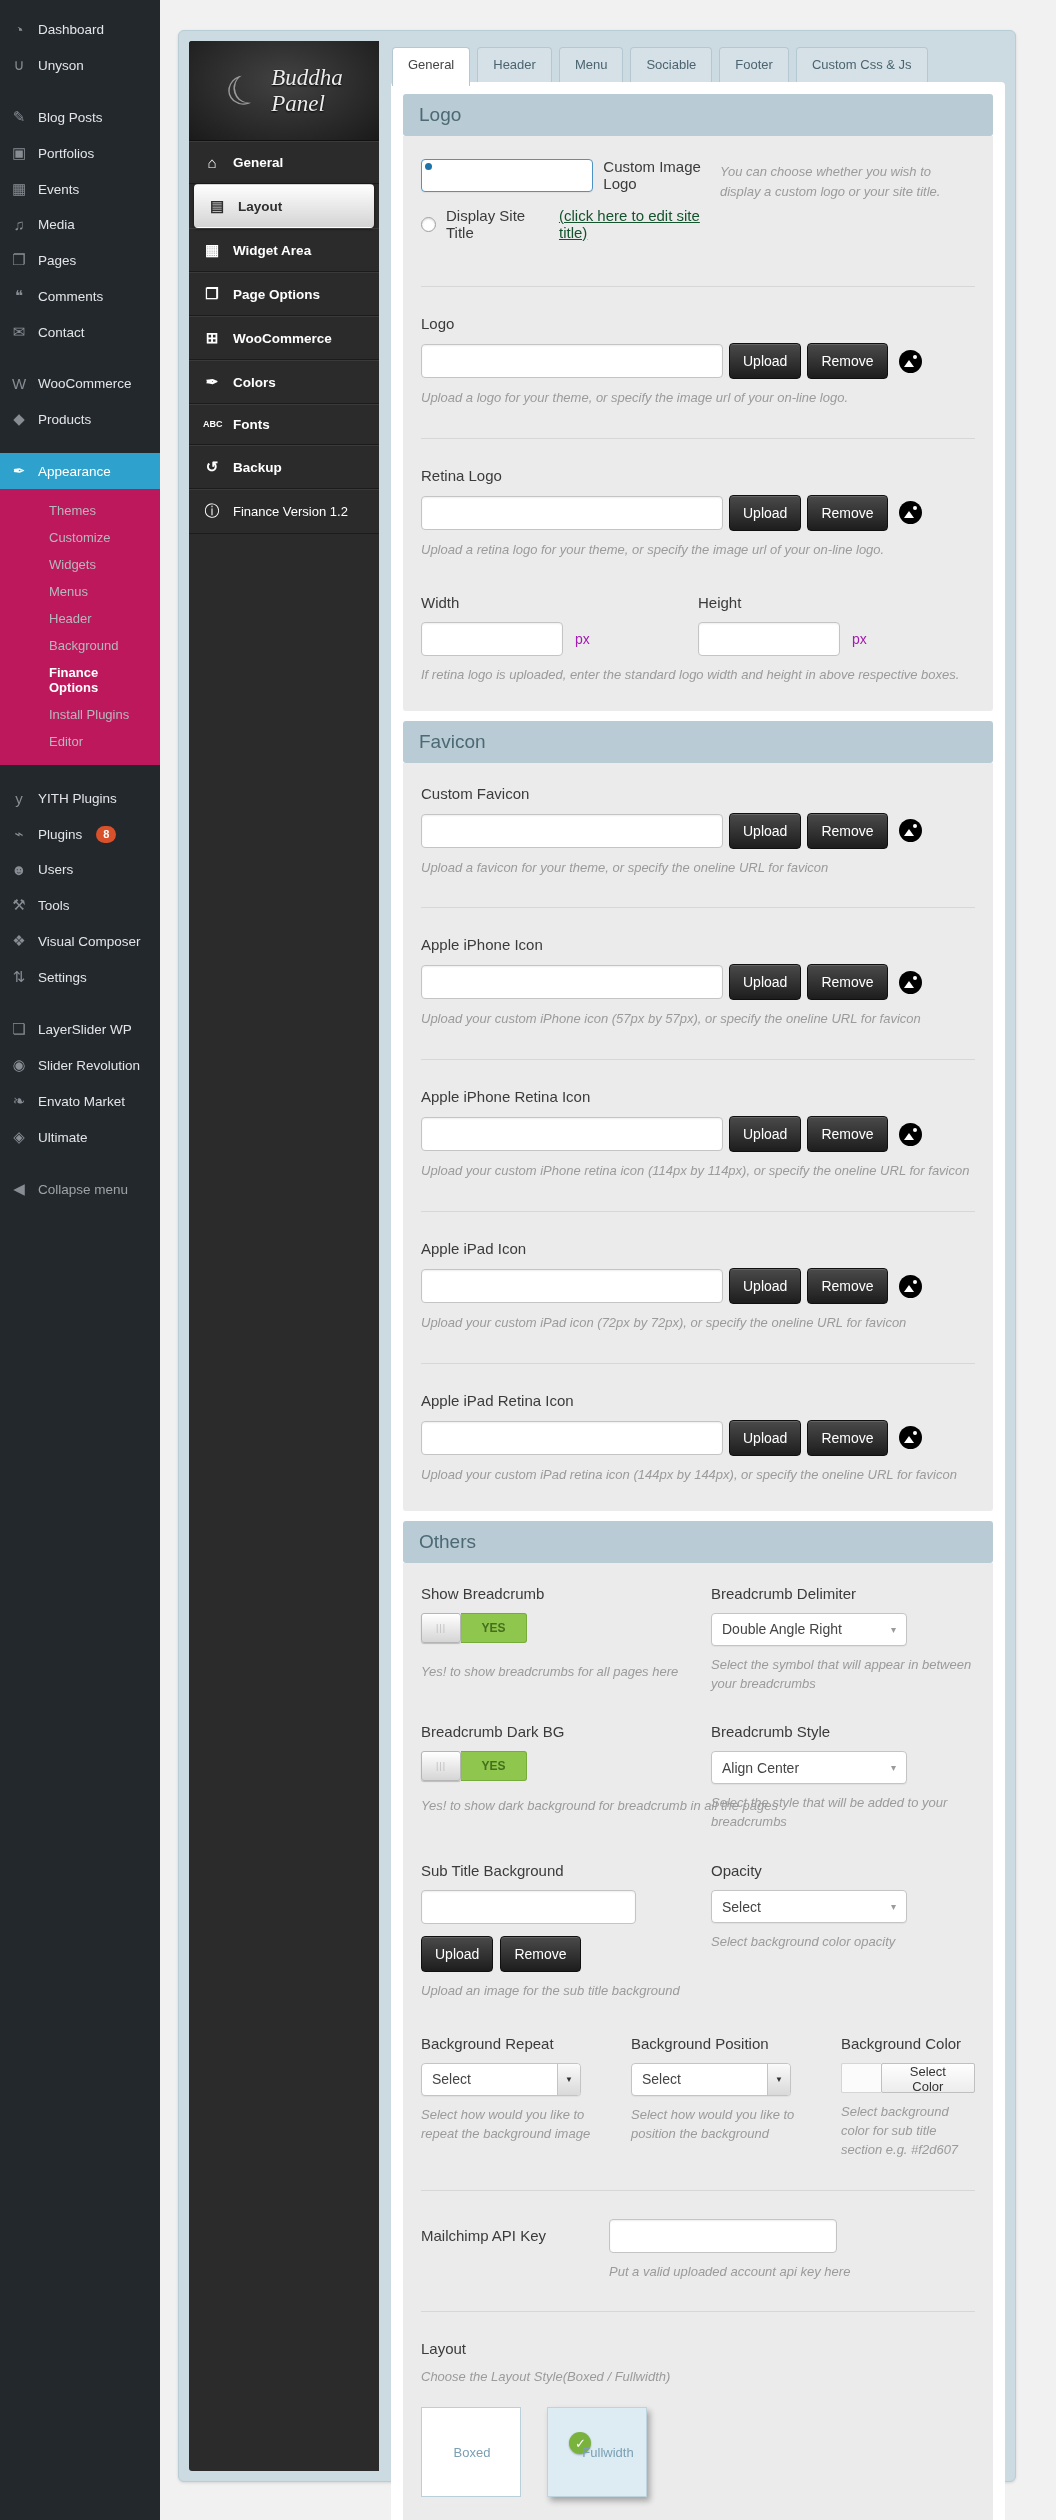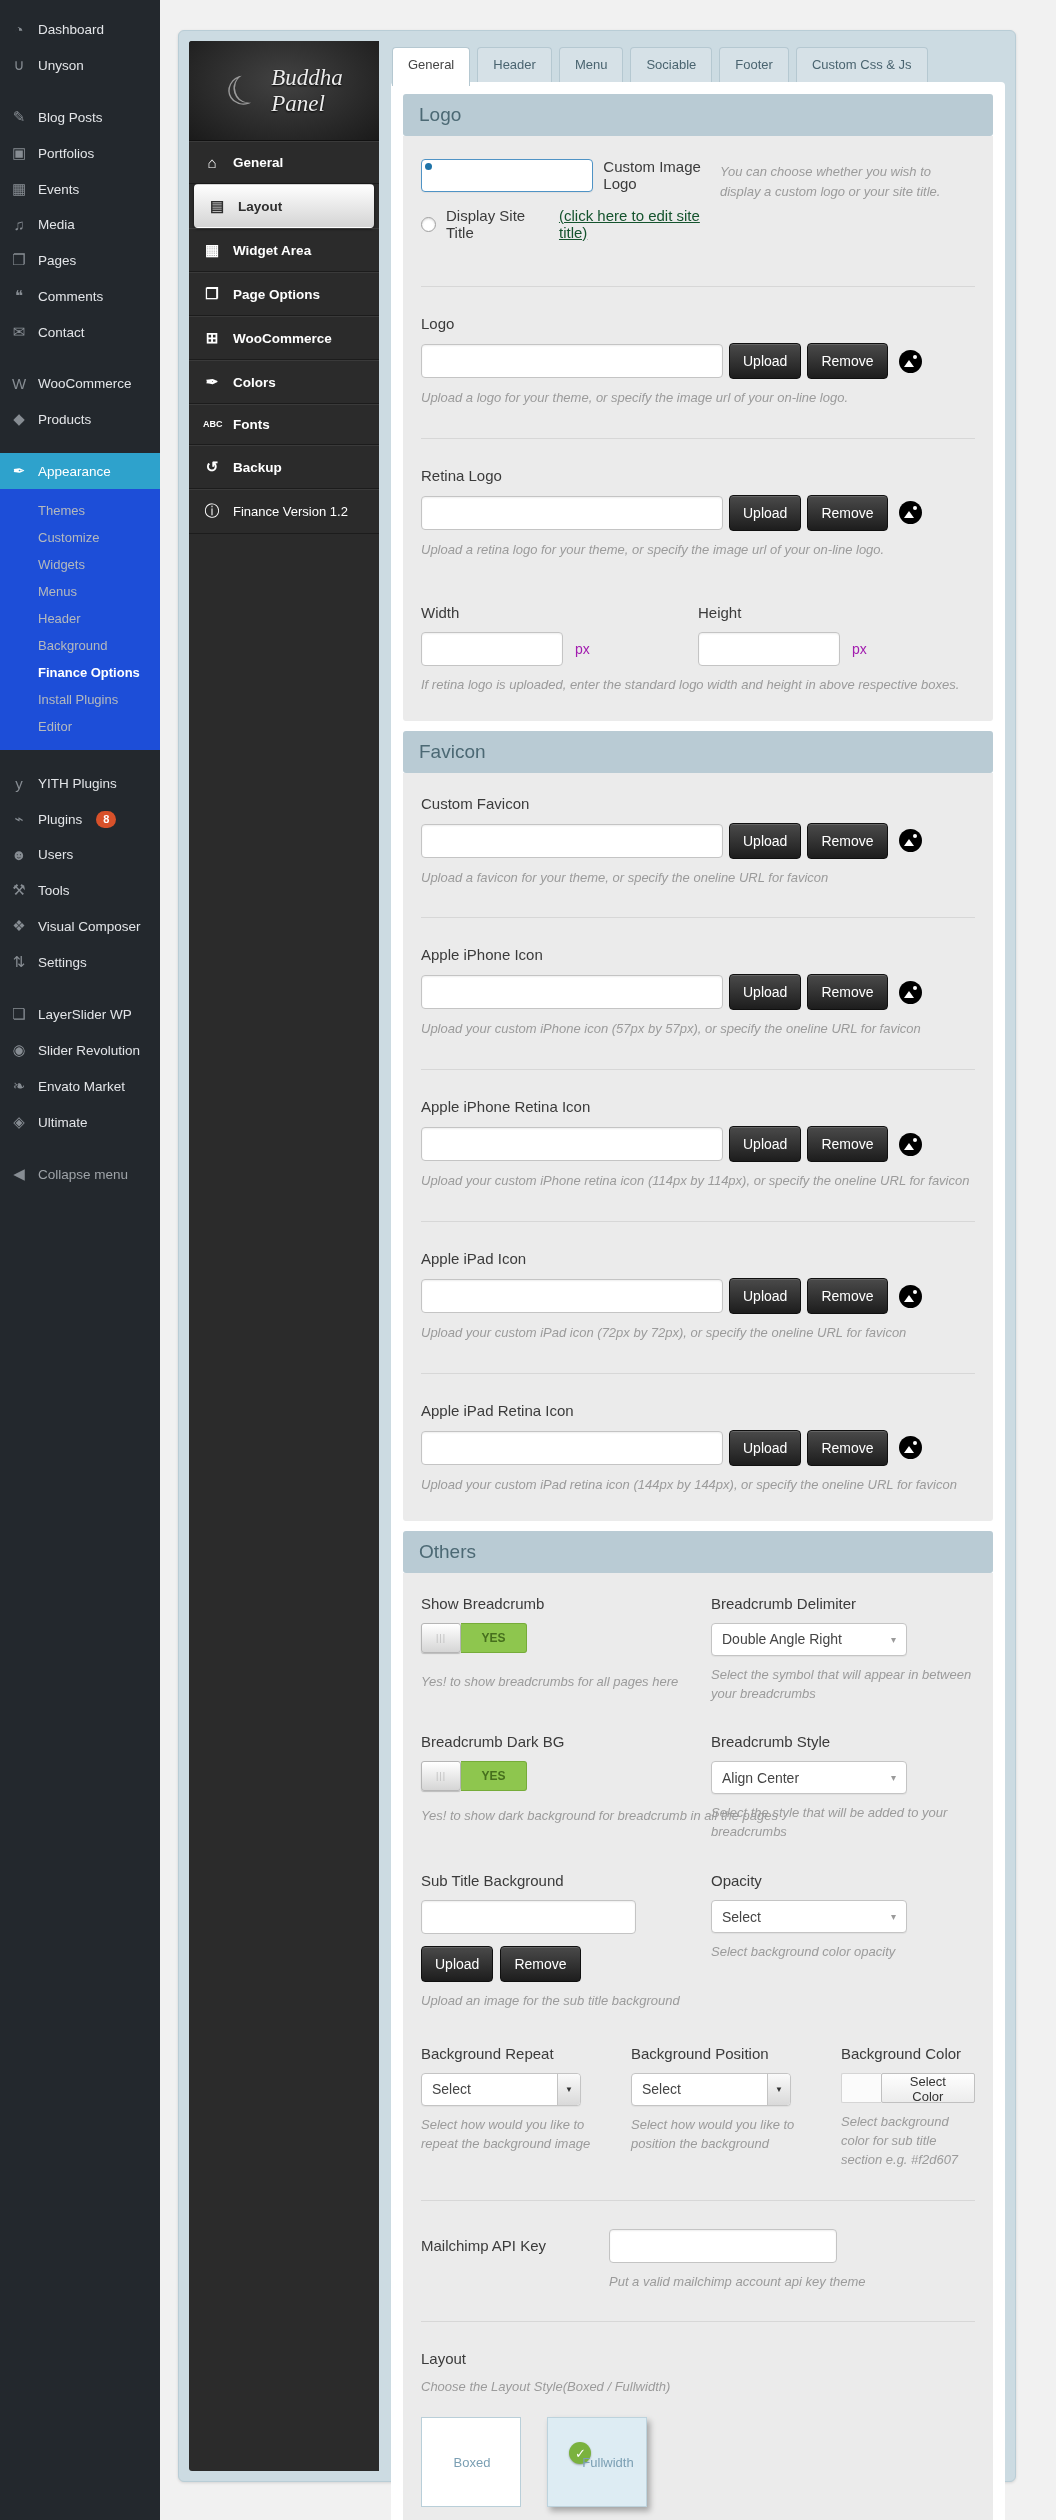--- a/index.html
+++ b/index.html
@@ -6,21 +6,21 @@
   html,body{width:1056px;height:2520px}
   body{position:relative;overflow:hidden;background:#f1f1f1;font-family:"Liberation Sans",sans-serif;color:#444}
   ul{list-style:none}
   
   .wp-sidebar{position:absolute;left:0;top:0;width:160px;height:2520px;background:#23282d;font-size:13.5px;color:#e3e5e8;padding-top:12px}
   .wp-item{display:flex;align-items:center;gap:10px;padding:9px 8px 9px 10px;cursor:pointer;position:relative}
   .wp-ic{width:18px;min-width:18px;text-align:center;font-size:15px;color:#878d93;font-style:normal}
   .wp-gap{height:16px}
   .wp-item.active{background:#2ea2cc;color:#fff}
   .wp-item.active .wp-ic{color:#fff}
-  .wp-sub{background:#1d4ed8;padding:8px 1px 10px}
+  .wp-sub{background:#be185d;padding:8px 12px 10px}
   .wp-sub .sub-item{display:block;padding:6px 12px 6px 37px;color:#b4b9bd;font-size:13px;cursor:pointer}
   .wp-sub .sub-item.current{color:#fff;font-weight:bold}
   .badge{background:#d8512a;color:#fff;border-radius:10px;font-size:11px;line-height:1;padding:3px 7px;margin-left:4px;font-weight:bold}
   .wp-collapse{color:#9ea3a8}
   
   .panel-wrap{position:absolute;left:178px;top:30px;width:838px;height:2452px;background:#ccdbe2;border:1px solid #b9cdd6;border-radius:6px;display:flex;padding:10px;box-shadow:0 1px 3px rgba(0,0,0,.12)}
   
   .bp-sidebar{width:190px;min-width:190px;background:#2b2b2b;border-radius:3px 0 0 3px;overflow:hidden}
   .bp-logo{height:100px;background:radial-gradient(ellipse at 50% 40%,#424242,#1a1a1a);display:flex;align-items:center;justify-content:center;gap:10px;border-bottom:1px solid #111}
   .buddha-face{font-size:40px;color:#9a9a9a;display:inline-block;transform:rotate(-18deg);line-height:1}
@@ -302,21 +302,21 @@
           <div>
             <div class="lbl">Retina Logo</div>
             <div class="f-row">
               <input class="txt" style="">
               <button class="btn-dark">Upload</button>
               <button class="btn-dark">Remove</button>
               <span class="media-dot"></span>
             </div>
             <div class="help">Upload a retina logo for your theme, or specify the image url of your on-line logo.</div>
           </div>
-          <div class="wh" style="margin-top:44px">
+          <div class="wh" style="margin-top:34px">
             <div class="wh-col">
               <div class="lbl">Width</div>
               <div class="wh-row">
                 <input class="txt small" style="">
                 <span class="px">px</span>
               </div>
             </div>
             <div class="wh-col">
               <div class="lbl">Height</div>
               <div class="wh-row">
@@ -472,21 +472,21 @@
               <div class="help">Select background color for sub title section e.g. #f2d607</div>
             </div>
           </div>
 
           <hr class="sep">
 
           <div class="mail-row">
             <div class="mail-lbl">Mailchimp API Key</div>
             <div>
               <input class="txt" style="width: 228px;">
-              <div class="help">Put a valid mailchimp account api key theme</div>
+              <div class="help">Put a valid uploaded account api key here</div>
             </div>
           </div>
 
           <hr class="sep">
 
           <div>
             <div class="lbl">Layout</div>
             <div class="help" style="margin-top:0">Choose the Layout Style(Boxed / Fullwidth)</div>
             <div class="thumbs">
               <div class="thumb">

